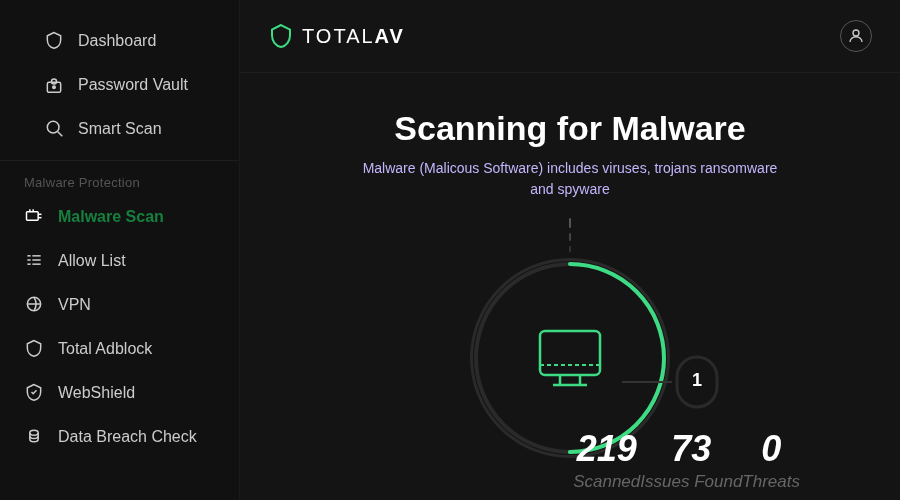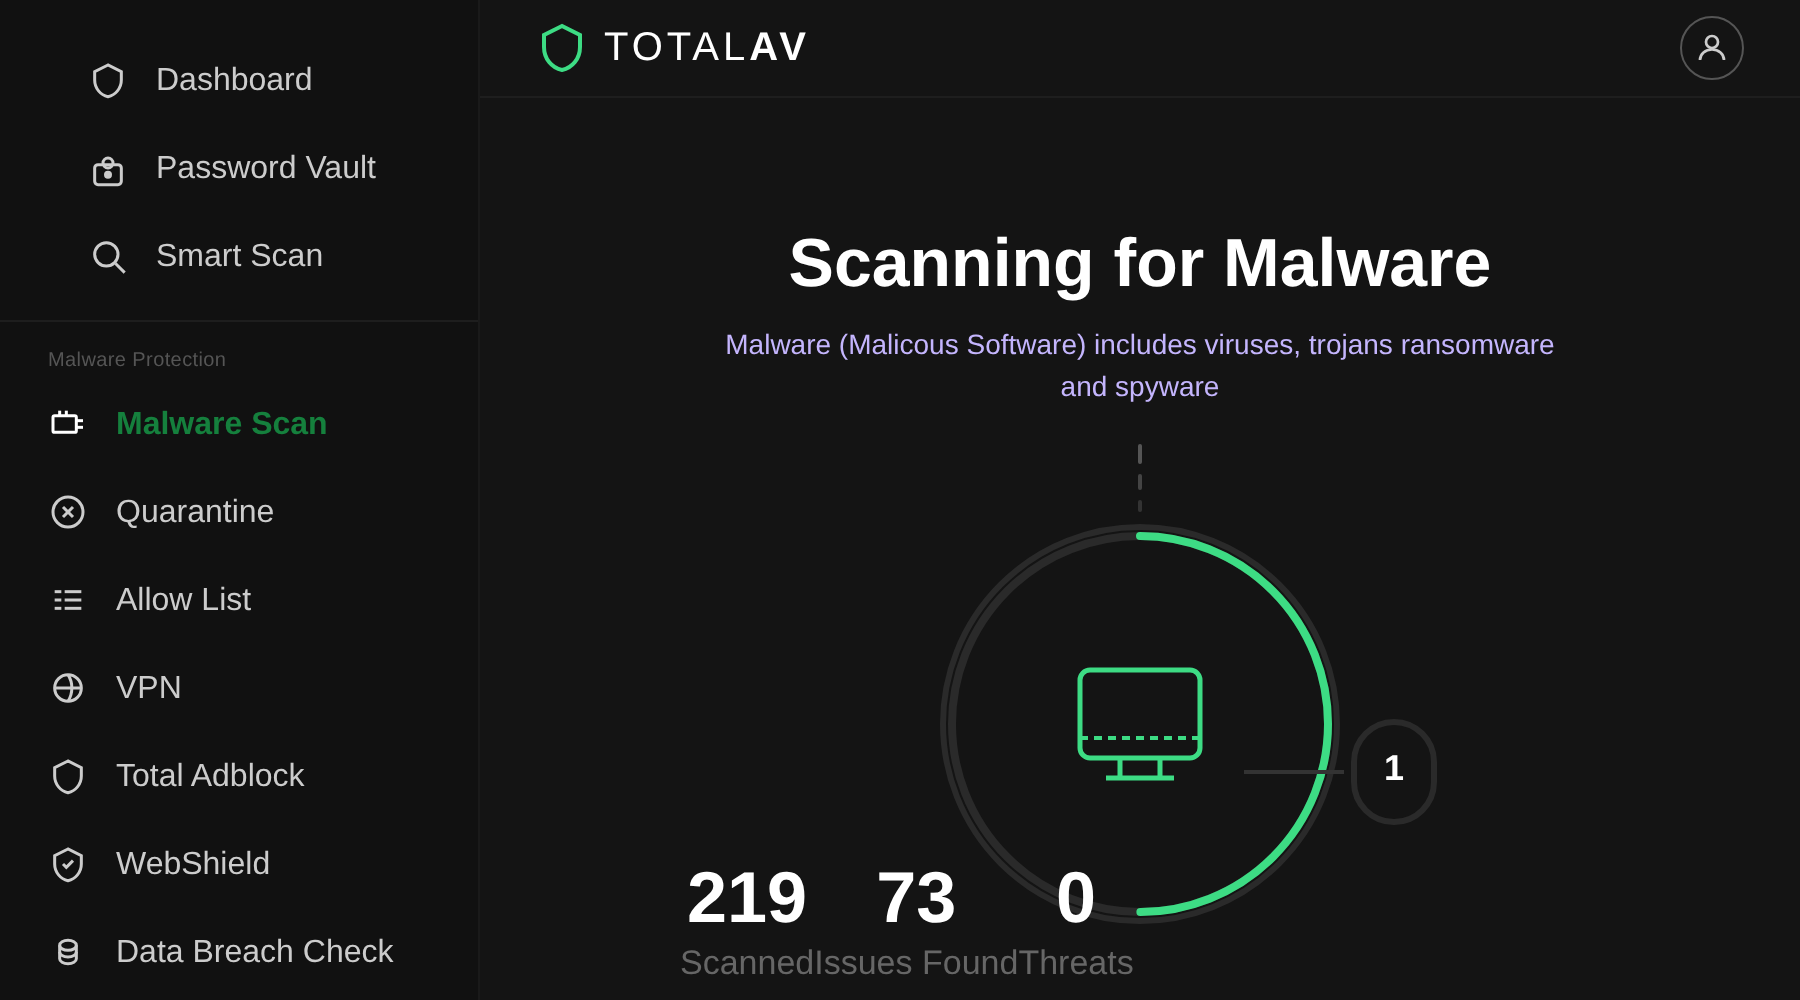--- a/index.html
+++ b/index.html
@@ -41,21 +41,21 @@
       font-weight: 500;
       transition: background 0.15s;
     }
     .sidebar-item.active {
       color: #15803d;
       font-weight: 700;
     }
 
     .sidebar-section-label {
       padding: 14px 24px 4px 24px;
-      font-size: 10px;
+      font-size: 13px;
       color: #555;
       text-transform: none;
       letter-spacing: 0.02em;
     }
 
     .icon-svg {
       width: 20px;
       height: 20px;
       flex-shrink: 0;
       display: flex;
@@ -73,21 +73,21 @@
       background: #141414;
       display: flex;
       flex-direction: column;
       position: relative;
     }
 
     .main-header {
       display: flex;
       align-items: center;
       justify-content: space-between;
-      padding: 8px 28px;
+      padding: 20px 28px;
       border-bottom: 1px solid #1e1e1e;
     }
 
     .logo {
       display: flex;
       align-items: center;
       gap: 8px;
       font-size: 20px;
       font-weight: 700;
       color: #fff;
@@ -117,21 +117,20 @@
       align-items: center;
       padding-top: 36px;
       position: relative;
     }
 
     .scan-title {
       font-size: 34px;
       font-weight: 700;
       color: #fff;
       margin-bottom: 10px;
-      margin-top: 28px;
     }
 
     .scan-subtitle {
       font-size: 14px;
       color: #c4b5fd;
       text-align: center;
       max-width: 420px;
       line-height: 1.5;
     }
 
@@ -250,29 +249,20 @@
         <rect x="3" y="7" width="14" height="10" rx="1"></rect>
         <line x1="17" y1="10" x2="21" y2="10"></line>
         <line x1="17" y1="14" x2="21" y2="14"></line>
         <line x1="7" y1="7" x2="7" y2="4"></line>
         <line x1="11" y1="7" x2="11" y2="4"></line>
       </svg>
     </span>
     <span>Malware Scan</span>
   </div>
 
-  <div class="sidebar-item">
-    <span class="icon-svg">
-      <svg viewBox="0 0 24 24" fill="none" stroke="#ccc" stroke-width="1.8">
-        <circle cx="12" cy="12" r="9"></circle>
-        <path d="M9 9l6 6M15 9l-6 6"></path>
-      </svg>
-    </span>
-    <span>Quarantine</span>
-  </div>
 
   <div class="sidebar-item">
     <span class="icon-svg">
       <svg viewBox="0 0 24 24" fill="none" stroke="#ccc" stroke-width="1.8">
         <line x1="4" y1="7" x2="8" y2="7"></line>
         <line x1="4" y1="12" x2="8" y2="12"></line>
         <line x1="4" y1="17" x2="8" y2="17"></line>
         <line x1="10" y1="7" x2="20" y2="7"></line>
         <line x1="10" y1="12" x2="20" y2="12"></line>
         <line x1="10" y1="17" x2="20" y2="17"></line>
@@ -383,21 +373,21 @@
         <div style="width:50px;height:2px;background:#333;"></div>
 
         <svg width="50" height="80" viewBox="0 0 50 80">
           <path d="M0 40 A 40 40 0 0 1 0 40" stroke="#333" stroke-width="0"></path>
           <rect x="5" y="15" width="40" height="50" rx="20" fill="none" stroke="#2a2a2a" stroke-width="3"></rect>
           <text x="25" y="44" text-anchor="middle" font-size="18" font-weight="700" fill="#fff">1</text>
         </svg>
       </div>
     </div>
 
-    <div style="display:flex;justify-content:flex-start;width:100%;max-width:580px;position:absolute;bottom:8px;padding:0 60px;">
+    <div style="display:flex;justify-content:flex-end;width:100%;max-width:580px;position:absolute;bottom:8px;padding:0 60px;font-style:italic;">
       <div class="stat-item">
         <span class="stat-value">219</span>
         <span class="stat-label">Scanned</span>
       </div>
       <div class="stat-item">
         <span class="stat-value">73</span>
         <span class="stat-label">Issues Found</span>
       </div>
       <div class="stat-item">
         <span class="stat-value">0</span>

